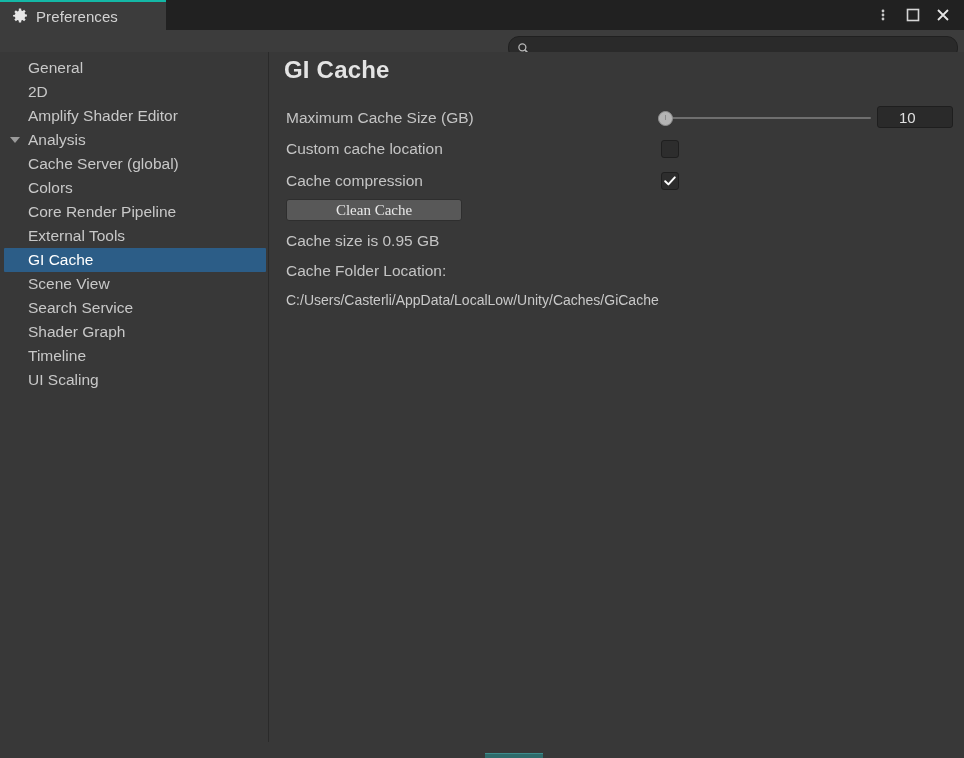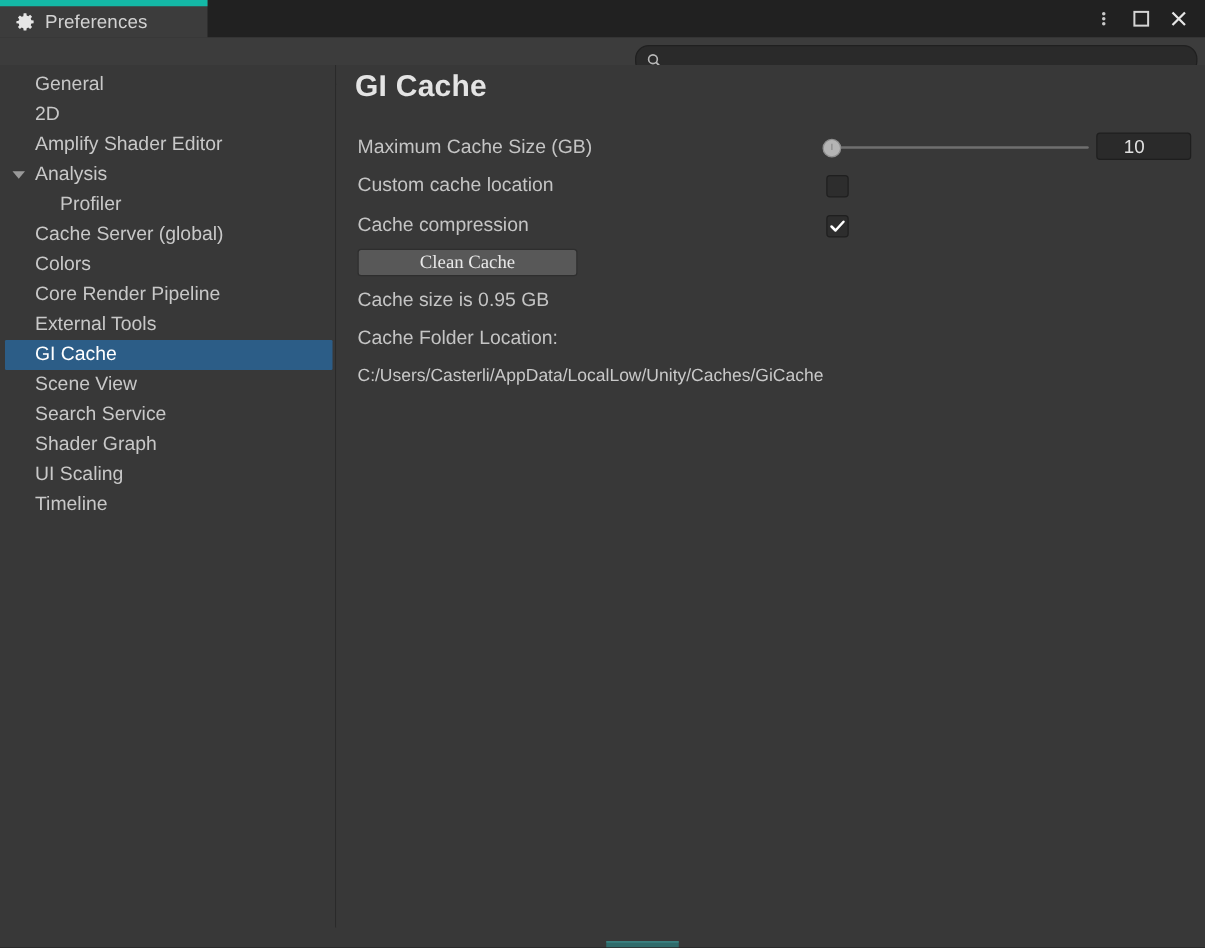--- a/index.html
+++ b/index.html
@@ -32,21 +32,21 @@
 
   .tab {
     position: relative;
     height: 30px;
     min-width: 166px;
     background: #3c3c3c;
     display: flex;
     align-items: center;
     padding: 0 14px 0 12px;
     gap: 8px;
-    border-top: 5px solid #14b8a6;
+    border-top: 2px solid #14b8a6;
     cursor: pointer;
   }
   .tab-title {
     color: #d3d3d3;
     font-size: 15px;
     line-height: 1;
     letter-spacing: .1px;
     white-space: nowrap;
   }
   .gear-icon { width: 16px; height: 16px; flex: none; display: block; }
@@ -342,23 +342,20 @@
         <div class="nav-item">
           <span class="label">2D</span>
         </div>
         <div class="nav-item">
           <span class="label">Amplify Shader Editor</span>
         </div>
         <div class="nav-item">
           <div class="nav-arrow"></div>
           <span class="label">Analysis</span>
         </div>
-        <div class="nav-item child">
-          <span class="label">Profiler</span>
-        </div>
         <div class="nav-item">
           <span class="label">Cache Server (global)</span>
         </div>
         <div class="nav-item">
           <span class="label">Colors</span>
         </div>
         <div class="nav-item">
           <span class="label">Core Render Pipeline</span>
         </div>
         <div class="nav-item">
@@ -370,24 +367,24 @@
         <div class="nav-item">
           <span class="label">Scene View</span>
         </div>
         <div class="nav-item">
           <span class="label">Search Service</span>
         </div>
         <div class="nav-item">
           <span class="label">Shader Graph</span>
         </div>
         <div class="nav-item">
+          <span class="label">Timeline</span>
+        </div>
+        <div class="nav-item">
           <span class="label">UI Scaling</span>
-        </div>
-        <div class="nav-item">
-          <span class="label">Timeline</span>
         </div>
       </div>
 
     <div class="main">
 
       <div class="page-title">GI Cache</div>
 
       <div class="row" style="top:54px">
         <span class="field-label">Maximum Cache Size (GB)</span>
         <div class="slider-track"></div>

